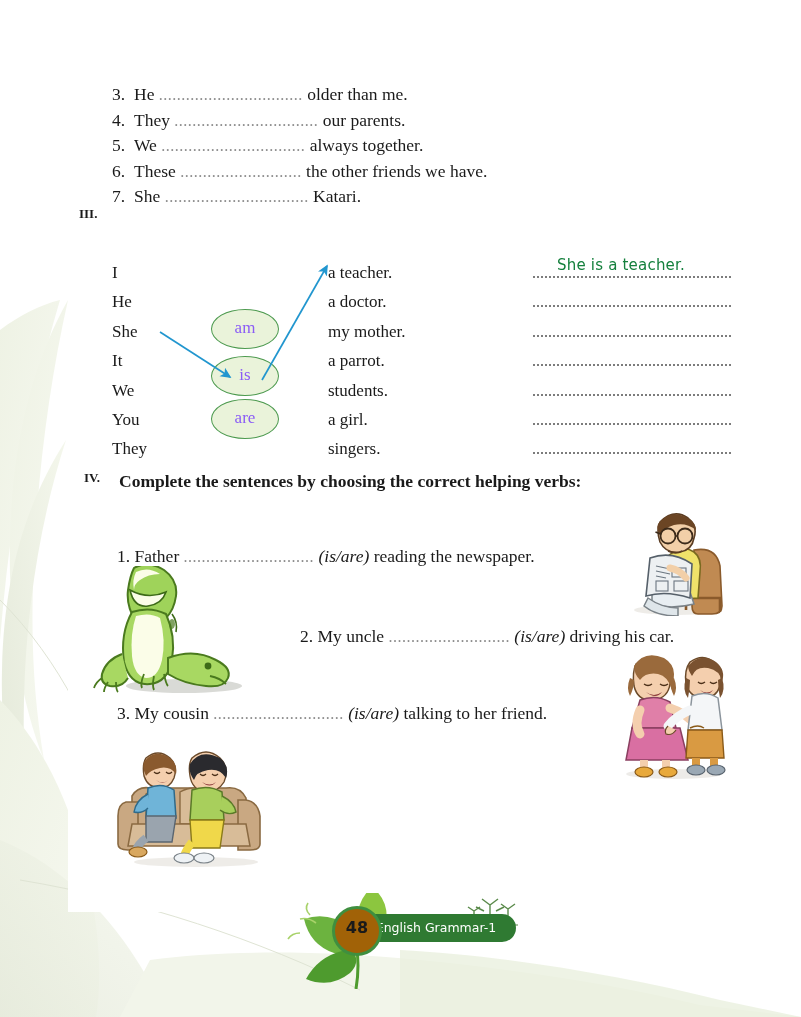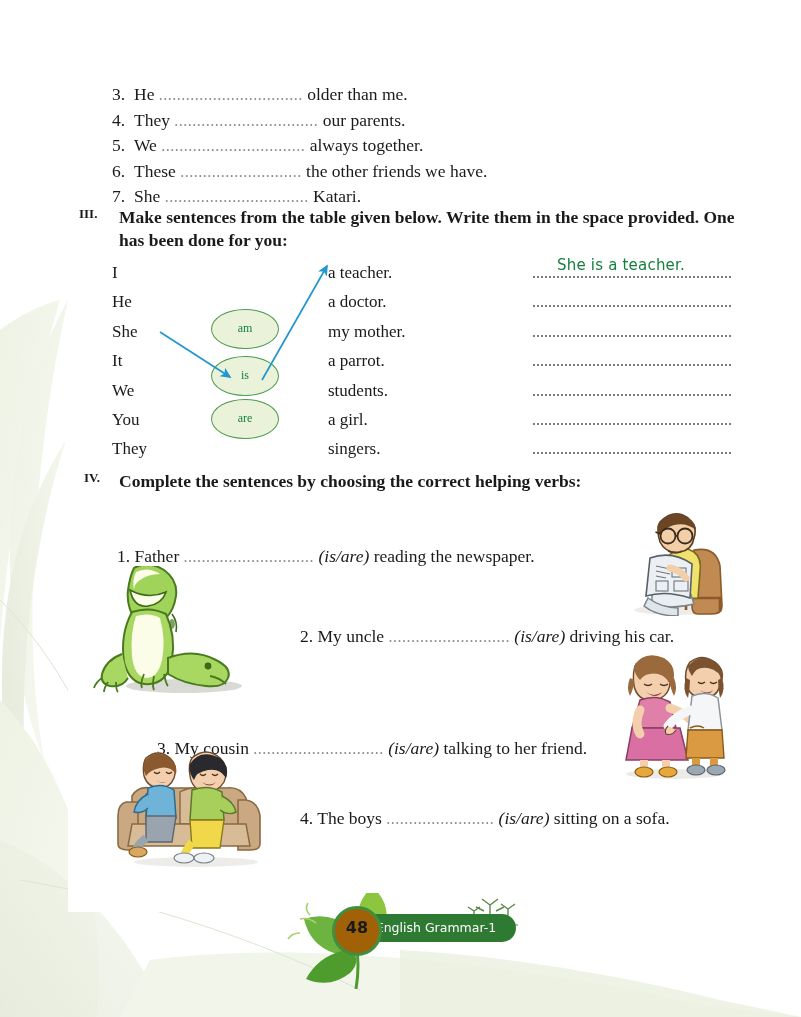--- a/index.html
+++ b/index.html
@@ -43,24 +43,24 @@
   .col-subj{ position:absolute; left:0; top:0; }
   .col-pred{ position:absolute; left:216px; top:0; }
   .trow{ height:29.4px; font-size:17px; line-height:29.4px; }
 
   .oval{
     position:absolute;
     width:66px; height:38px;
     border:1.4px solid #4d9a4f;
     border-radius:50%;
     background:#eaf3da;
-    font-size:12px;
+    font-size:17px;
     text-align:center;
     line-height:36px;
-    color:#15803d;
+    color:#8b5cf6;
   }
   #oval-am{ left:99px; top:51px; }
   #oval-is{ left:99px; top:98px; }
   #oval-are{ left:99px; top:141px; }
 
   #arrows{ position:absolute; left:0; top:0; width:620px; height:205px; }
 
   
   .ans-lines{ position:absolute; left:533px; top:258px; width:200px; }
   .ans-row{ height:29.4px; position:relative; }
@@ -72,21 +72,21 @@
     position:absolute; left:24px; top:-2px;
     font-family:"DejaVu Sans", sans-serif;
     font-size:15px; color:#15803d; letter-spacing:0.2px;
   }
 
   
   .s4{ position:absolute; font-size:17.5px; white-space:nowrap; }
   .s4 i{ font-style:italic; }
   #s4-1{ left:117px; top:546px; }
   #s4-2{ left:300px; top:626px; }
-  #s4-3{ left:117px; top:738px;margin-left:40px; }
+  #s4-3{ left:117px; top:703px; }
   #s4-4{ left:300px; top:808px; }
 
   
   .illus{ position:absolute; }
   #illus-reader { left:612px; top:502px; width:130px; height:114px; }
   #illus-frog   { left:92px;  top:566px; width:170px; height:130px; }
   #illus-girls  { left:614px; top:648px; width:122px; height:132px; }
   #illus-boys   { left:112px; top:750px; width:162px; height:118px; }
 
   
@@ -162,21 +162,20 @@
       <span>the other friends we have.</span>
     </div>
     <div class="qrow">
       <span class="qnum">7.</span><span>She</span>
       <span class="dots">................................</span>
       <span>Katari.</span>
     </div>
   </div>
 
   <div class="sec-label" id="sec3-label">III.</div>
-  <div class="sec-head" id="sec3-text">Make sentences from the table given below. Write them in the space provided. One has been done for you:</div>
 
   <div class="tbl">
 
     <div class="col-subj">
       <div class="trow">I</div>
       <div class="trow">He</div>
       <div class="trow">She</div>
       <div class="trow">It</div>
       <div class="trow">We</div>
       <div class="trow">You</div>
@@ -255,27 +254,20 @@
     <span class="dots">...........................</span>
     <i>(is/are)</i>
     <span>driving his car.</span>
   </div>
   <div class="s4" id="s4-3">
     <span>3.</span>
     <span>My cousin</span>
     <span class="dots">.............................</span>
     <i>(is/are)</i>
     <span>talking to her friend.</span>
-  </div>
-  <div class="s4" id="s4-4">
-    <span>4.</span>
-    <span>The boys</span>
-    <span class="dots">........................</span>
-    <i>(is/are)</i>
-    <span>sitting on a sofa.</span>
   </div>
 
   <svg class="illus" id="illus-reader" viewBox="0 0 130 114">
     <ellipse cx="66" cy="108" rx="44" ry="5" fill="#ddd9d2" opacity="0.5"></ellipse>
     <path d="M82 48 q22 -4 26 16 l2 40 q0 8 -10 8 l-14 0 q-6 0 -6 -8 z" fill="#c08a52" stroke="#8a5a2b" stroke-width="1.6"></path>
     <path d="M74 96 l34 0 l0 14 m-34 -14 l0 12" stroke="#8a5a2b" stroke-width="2.6" fill="none"></path>
     <path d="M56 54 q14 -12 26 -4 q8 6 6 20 l-2 26 l-28 2 z" fill="#f0e26a" stroke="#7a6a20" stroke-width="1.6"></path>
     <path d="M40 92 q18 -6 38 -2 l4 12 q-24 6 -42 0 z" fill="#e8eef2" stroke="#7a8288" stroke-width="1.5"></path>
     <path d="M48 20 q14 -14 28 -4 q10 8 6 20 q-2 12 -14 14 q-14 2 -20 -10 q-4 -12 0 -20 z" fill="#f2cfa8" stroke="#5a3c22" stroke-width="1.6"></path>
     <path d="M46 22 q12 -16 30 -6 q8 5 8 12 q-10 -8 -22 -5 q-10 3 -14 10 q-4 -6 -2 -11 z" fill="#6b4524"></path>

